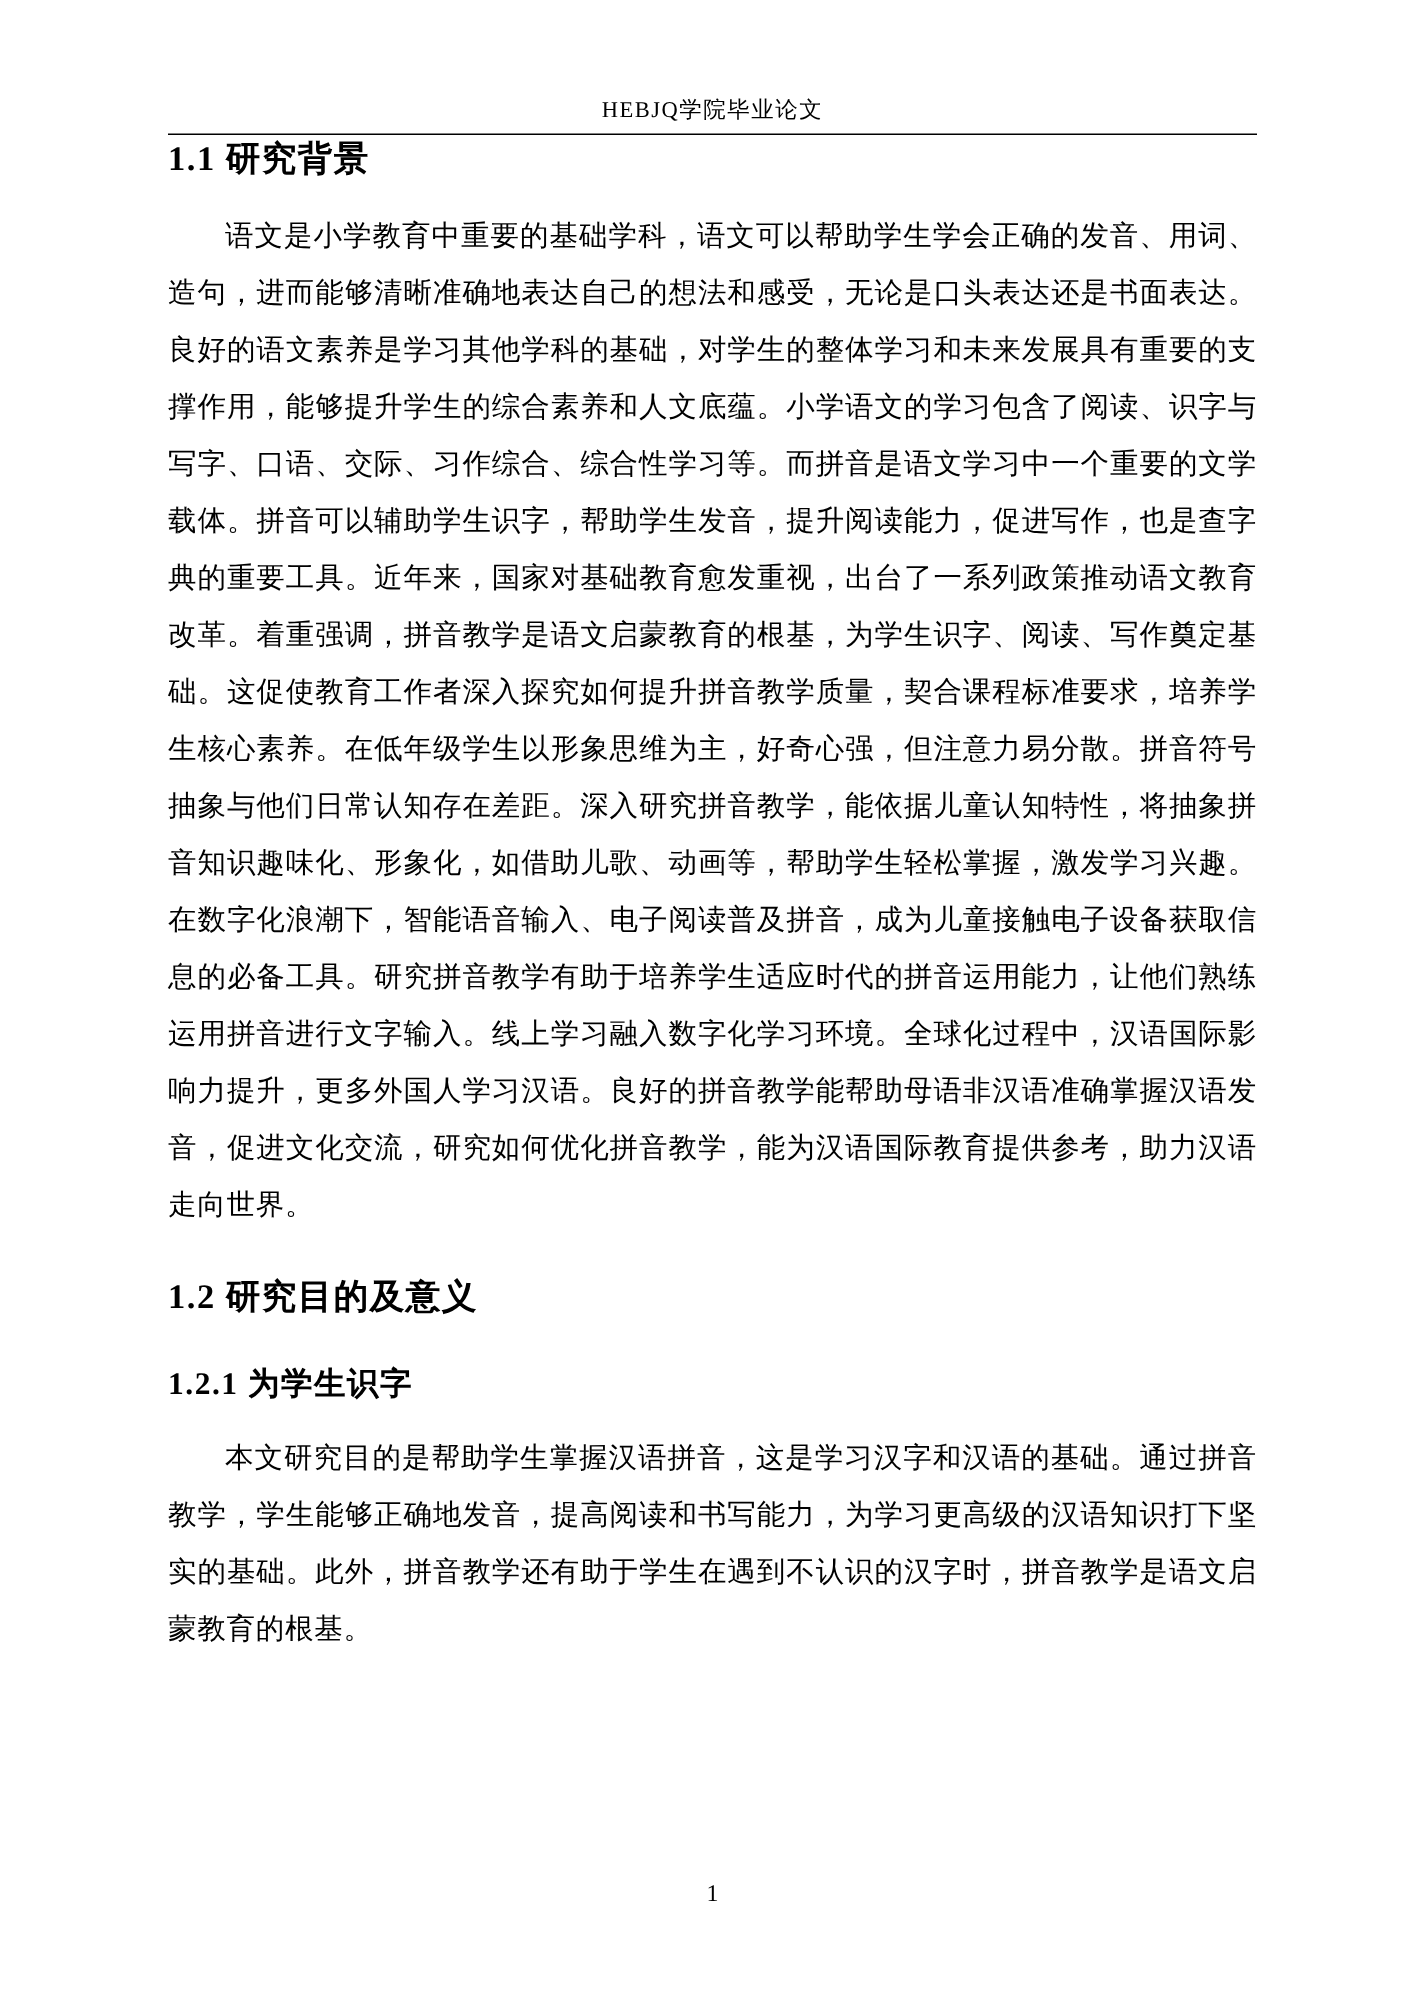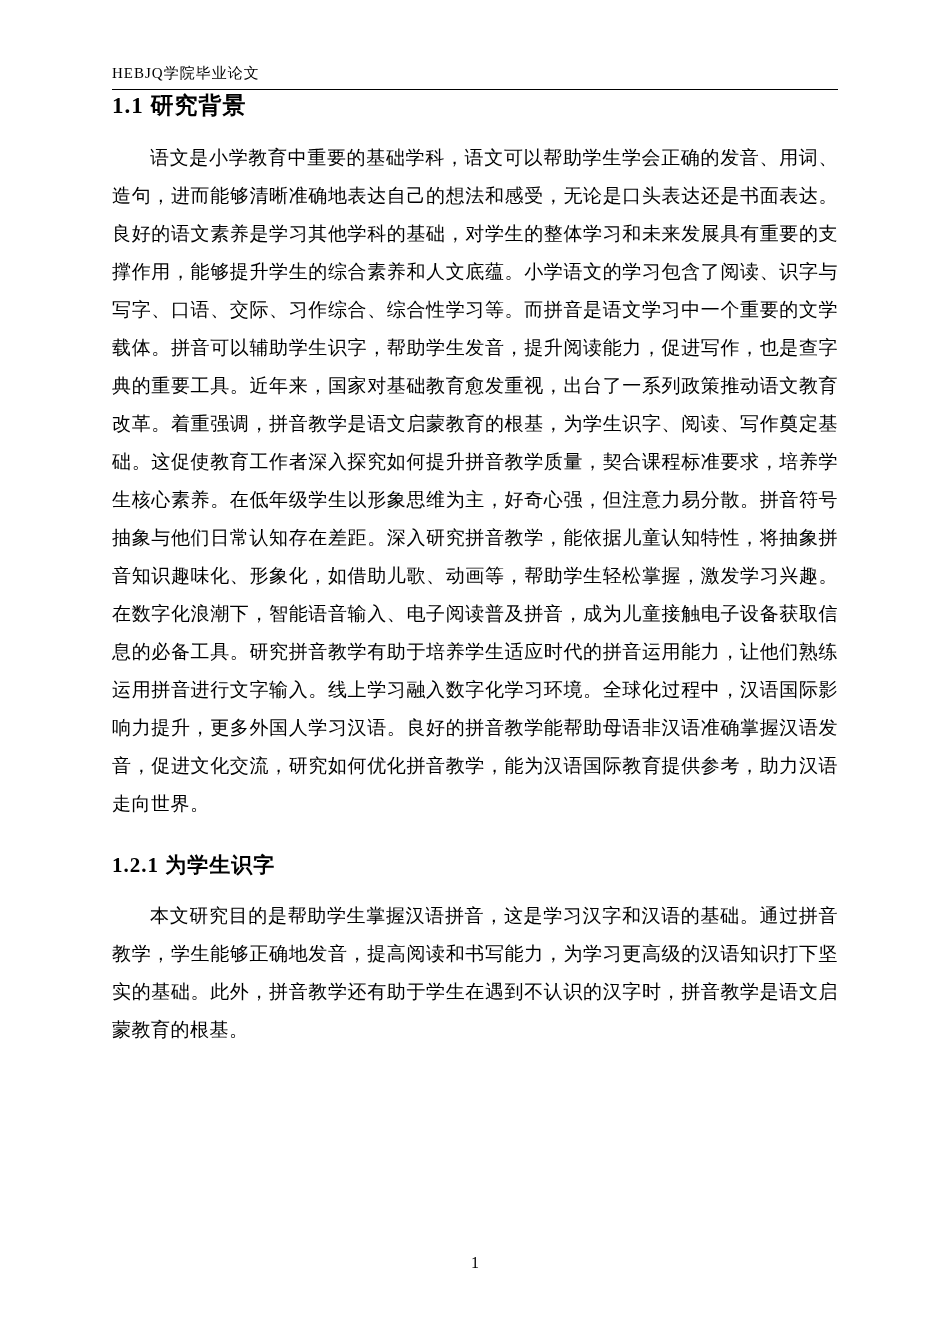--- a/index.html
+++ b/index.html
@@ -14,20 +14,21 @@
     height: 1344px;
     margin: 0 auto;
     background: #ffffff;
     overflow: hidden;
   }
   .page-inner {
     padding: 0 112px;
   }
   .doc-header {
     padding-top: 64px;
+    text-align: center;
     font-size: 15px;
     letter-spacing: 1px;
     border-bottom: 1px solid #000000;
     padding-bottom: 6px;
   }
   .chapter-heading {
     margin-top: 62px;
     font-size: 30px;
     font-weight: bold;
     letter-spacing: 2px;
@@ -72,20 +73,21 @@
 <div class="page">
   <div class="page-inner">
 
     <div class="doc-header">HEBJQ学院毕业论文</div>
 
 
     <h2 class="section-heading">1.1 研究背景</h2>
 
     <p class="body-paragraph">语文是小学教育中重要的基础学科，语文可以帮助学生学会正确的发音、用词、造句，进而能够清晰准确地表达自己的想法和感受，无论是口头表达还是书面表达。良好的语文素养是学习其他学科的基础，对学生的整体学习和未来发展具有重要的支撑作用，能够提升学生的综合素养和人文底蕴。小学语文的学习包含了阅读、识字与写字、口语、交际、习作综合、综合性学习等。而拼音是语文学习中一个重要的文学载体。拼音可以辅助学生识字，帮助学生发音，提升阅读能力，促进写作，也是查字典的重要工具。近年来，国家对基础教育愈发重视，出台了一系列政策推动语文教育改革。着重强调，拼音教学是语文启蒙教育的根基，为学生识字、阅读、写作奠定基础。这促使教育工作者深入探究如何提升拼音教学质量，契合课程标准要求，培养学生核心素养。在低年级学生以形象思维为主，好奇心强，但注意力易分散。拼音符号抽象与他们日常认知存在差距。深入研究拼音教学，能依据儿童认知特性，将抽象拼音知识趣味化、形象化，如借助儿歌、动画等，帮助学生轻松掌握，激发学习兴趣。在数字化浪潮下，智能语音输入、电子阅读普及拼音，成为儿童接触电子设备获取信息的必备工具。研究拼音教学有助于培养学生适应时代的拼音运用能力，让他们熟练运用拼音进行文字输入。线上学习融入数字化学习环境。全球化过程中，汉语国际影响力提升，更多外国人学习汉语。良好的拼音教学能帮助母语非汉语准确掌握汉语发音，促进文化交流，研究如何优化拼音教学，能为汉语国际教育提供参考，助力汉语走向世界。</p>
 
+    <h2 class="section-heading-2">1.2 研究目的及意义</h2>
 
     <h3 class="subsection-heading">1.2.1 为学生识字</h3>
 
     <p class="body-paragraph">本文研究目的是帮助学生掌握汉语拼音，这是学习汉字和汉语的基础。通过拼音教学，学生能够正确地发音，提高阅读和书写能力，为学习更高级的汉语知识打下坚实的基础。此外，拼音教学还有助于学生在遇到不认识的汉字时，拼音教学是语文启蒙教育的根基。</p>
 
   </div>
 
   <div class="page-footer">1</div>
 </div>
 

